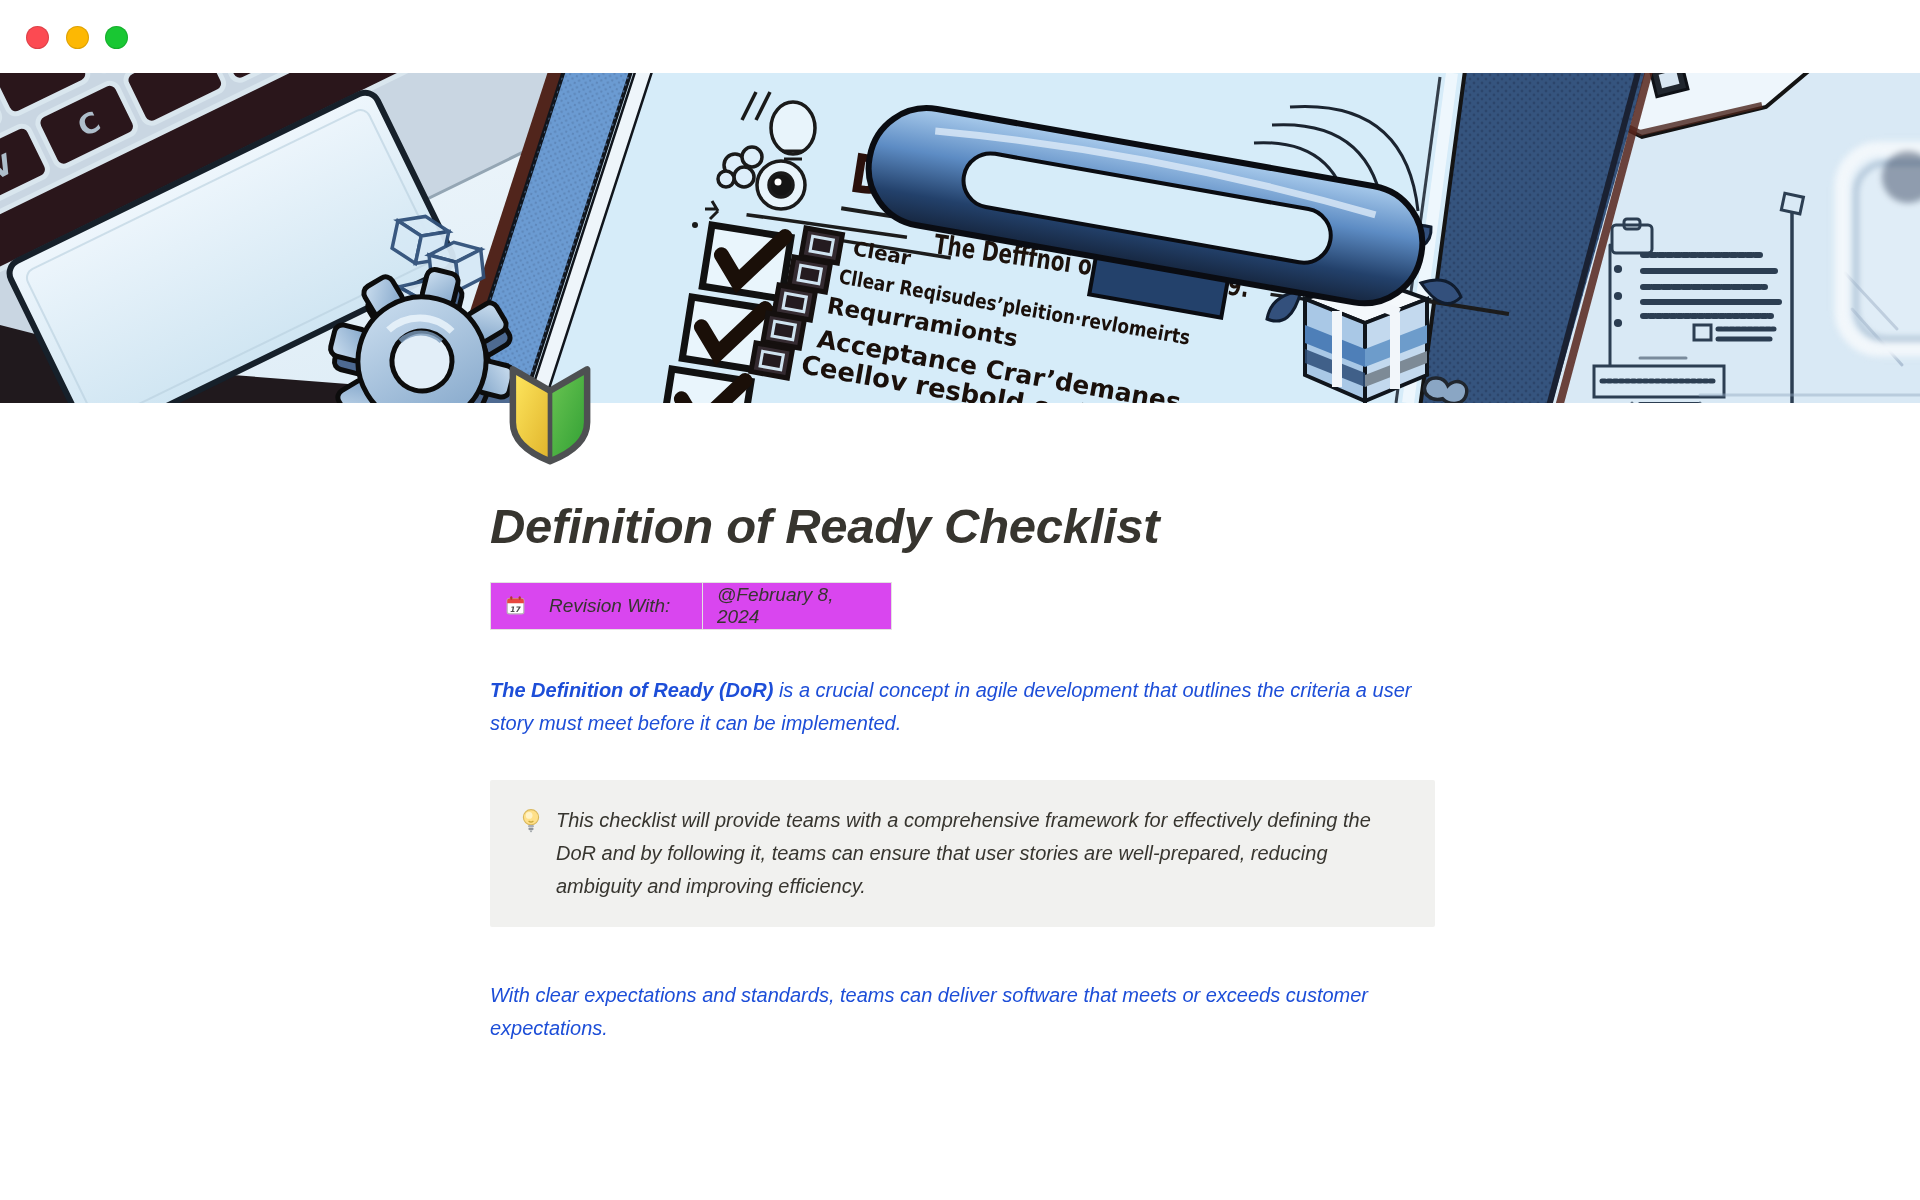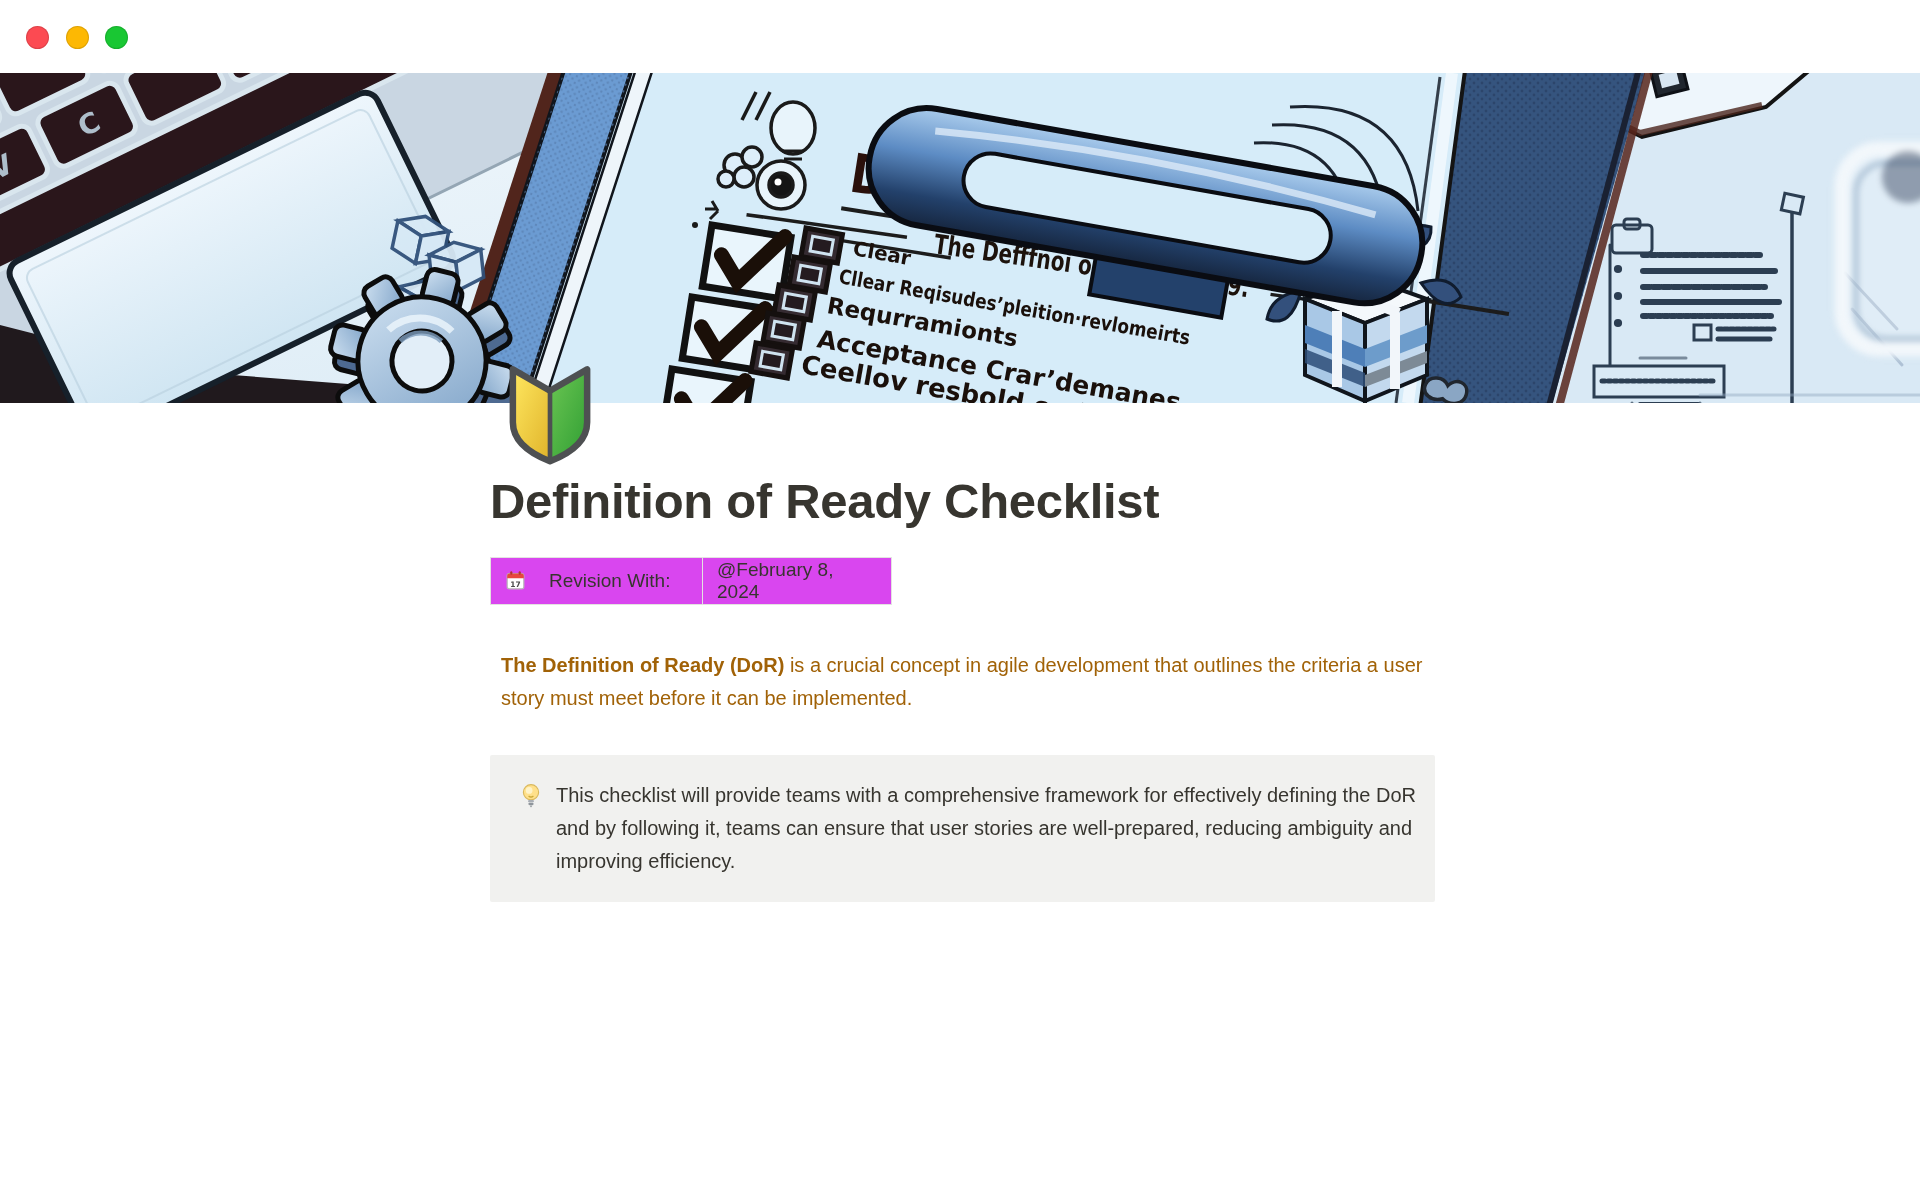--- a/index.html
+++ b/index.html
@@ -15,32 +15,32 @@
   .tl-green{left:105px;background:#19c733;}
 
   
   .cover{position:absolute;top:73px;left:0;width:1920px;height:330px;overflow:hidden;}
   .cover svg{display:block;}
 
   
   .page-icon{position:absolute;left:502px;top:361px;width:96px;height:104px;z-index:6;}
 
   
-  .content{position:absolute;left:490px;top:473px;width:945px;}
+  .content{position:absolute;left:490px;top:498px;width:945px;font-style:italic;}
   h1.page-title{margin:0;font-size:49px;line-height:56px;font-weight:700;
                 color:#37352f;letter-spacing:-.3px;}
 
   table.props{margin-top:28px;border-collapse:collapse;table-layout:fixed;}
   table.props td{border:1px solid #e3e2e0;height:46px;font-size:19px;
                  color:#37352f;padding:0 14px;vertical-align:middle;background:#d946ef;}
   td.prop-label{width:183px;}
   td.prop-value{width:160px;}
   .emoji-icon{display:inline-block;width:21px;height:21px;vertical-align:-4px;margin-right:23px;}
 
-  p.body-text{margin:11px;font-size:20px;line-height:33px;color:#a16207;}
+  p.body-text{margin:0;font-size:20px;line-height:33px;color:#1d4ed8;}
   p.intro{margin-top:44px;}
   p.closing{margin-top:52px;}
   .b{font-weight:700;}
 
   .callout{margin-top:40px;background:#f1f1ef;border-radius:2px;
            padding:24px 16px 24px 28px;display:flex;align-items:flex-start;}
   .callout .bulb{flex:0 0 26px;width:26px;height:26px;margin-top:4px;}
   .callout .callout-text{margin:0 0 0 12px;font-size:20px;line-height:33px;
                          color:#37352f;max-width:860px;}
 </style>
@@ -418,14 +418,15 @@
         <circle cx="12" cy="8" r="3.6" fill="#fff3c8" stroke="none"></circle>
         <path d="M11.4,14 q2.6,2.2 5.2,0" stroke="#caa83a" stroke-width="1.4" fill="none"></path>
         <rect x="10.8" y="18.4" width="6.4" height="2.4" rx="1.2" fill="#a9aeb4"></rect>
         <rect x="11.2" y="21.4" width="5.6" height="2.2" rx="1.1" fill="#8f959b"></rect>
         <path d="M12.4,24.2 h3.2 l-1.6,2.2 z" fill="#8f959b"></path>
       </svg>
     </span>
     <p class="callout-text">This checklist will provide teams with a comprehensive framework for effectively defining the DoR and by following it, teams can ensure that user stories are well-prepared, reducing ambiguity and improving efficiency.</p>
   </div>
 
+  <p class="body-text closing">With clear expectations and standards, teams can deliver software that meets or exceeds customer expectations.</p>
 
 </div>
 
 </body></html>

